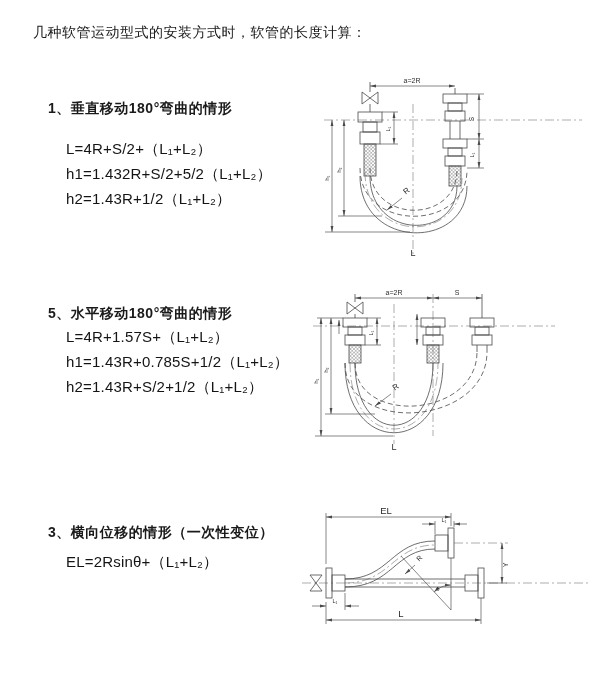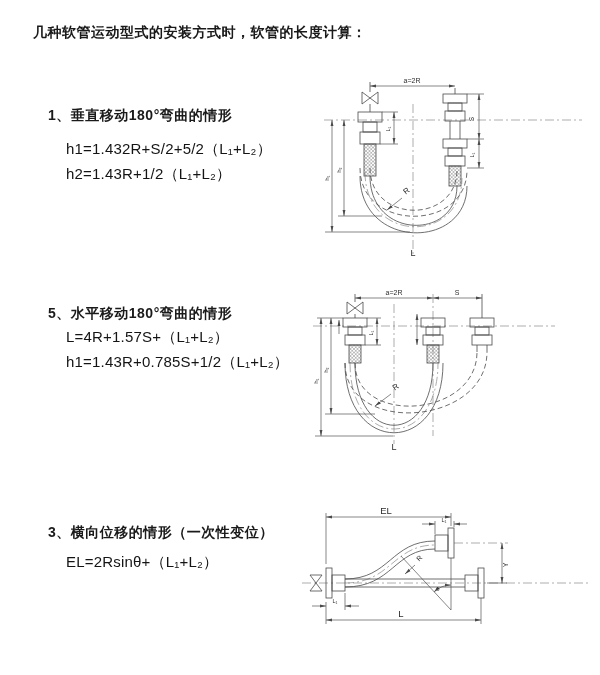--- a/index.html
+++ b/index.html
@@ -1,38 +1,39 @@
 <!DOCTYPE html>
 <html><head>
 <meta charset="utf-8">
 <style>
   html,body{margin:0;padding:0;}
   body{
     width:600px;height:675px;background:#ffffff;position:relative;overflow:hidden;
     font-family:"Liberation Sans","DejaVu Sans",sans-serif;color:#1a1a1a;
   }
   .abs{position:absolute;}
-  .page-title{left:33px;top:24px;font-size:14px;font-weight:700;letter-spacing:.5px;white-space:nowrap;}
+  .page-title{left:33px;top:24px;font-size:14px;font-weight:400;letter-spacing:.5px;white-space:nowrap;}
   .section-heading{left:48px;font-size:14px;font-weight:600;letter-spacing:.5px;white-space:nowrap;}
   .formulas{left:66px;}
   .formula{height:25px;line-height:25px;font-size:15px;letter-spacing:.2px;white-space:nowrap;color:#141414;}
   svg.dwg{position:absolute;overflow:visible;}
   .dwg line,.dwg path,.dwg rect{stroke:#4a4a4a;stroke-width:.8;fill:none;}
   .dwg .dim{stroke:#555;stroke-width:.7;}
   .dwg .cl{stroke:#767676;stroke-width:.6;stroke-dasharray:9 3 2 3;}
   .dwg .dash{stroke-dasharray:5 3;}
   .dwg text{fill:#2d2d2d;stroke:none;font-family:"Liberation Sans","DejaVu Sans",sans-serif;}
 </style>
 </head>
 <body>
 
 <div class="abs page-title">几种软管运动型式的安装方式时，软管的长度计算：</div>
 
-<div class="abs section-heading" style="top:107px">1、垂直移动180°弯曲的情形</div>
+<div class="abs section-heading" style="top:100px">1、垂直移动180°弯曲的情形</div>
 <div class="abs formulas" style="top:136px">
+  <div class="formula">L=4R+S/2+（L₁+L₂）</div>
   <div class="formula">h1=1.432R+S/2+5/2（L₁+L₂）</div>
   <div class="formula">h2=1.43R+1/2（L₁+L₂）</div>
 </div>
 
 <svg class="dwg" style="left:310px;top:74px" width="285" height="185" viewBox="0 0 285 185">
   <defs>
     <marker id="ar1" viewBox="0 0 10 6" refX="10" refY="3" markerWidth="9" markerHeight="5.4" orient="auto-start-reverse">
       <path d="M0,0.6 L10,3 L0,5.4 Z" style="fill:#4a4a4a;stroke:none"></path>
     </marker>
     <pattern id="hp1" width="3.5" height="3.5" patternUnits="userSpaceOnUse">
@@ -124,20 +125,21 @@
     <text transform="translate(98,119) rotate(-38)" font-size="8" text-anchor="middle">R</text>
   </g>
 
   <text x="103" y="182" font-size="9" text-anchor="middle">L</text>
 </svg>
 
 <div class="abs section-heading" style="top:305px">5、水平移动180°弯曲的情形</div>
 <div class="abs formulas" style="top:324px">
   <div class="formula">L=4R+1.57S+（L₁+L₂）</div>
   <div class="formula">h1=1.43R+0.785S+1/2（L₁+L₂）</div>
+  <div class="formula">h2=1.43R+S/2+1/2（L₁+L₂）</div>
 </div>
 
 <svg class="dwg" style="left:305px;top:286px" width="295" height="168" viewBox="0 0 295 168">
   <defs>
     <marker id="ar2" viewBox="0 0 10 6" refX="10" refY="3" markerWidth="9" markerHeight="5.4" orient="auto-start-reverse">
       <path d="M0,0.6 L10,3 L0,5.4 Z" style="fill:#4a4a4a;stroke:none"></path>
     </marker>
     <pattern id="hp2" width="3.5" height="3.5" patternUnits="userSpaceOnUse">
       <path d="M0,0 L3.5,3.5 M3.5,0 L0,3.5" style="stroke:#808080;stroke-width:.5;fill:none"></path>
     </pattern>

